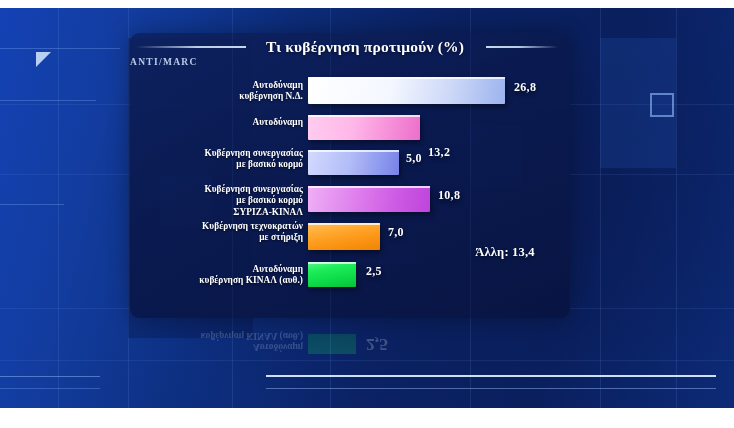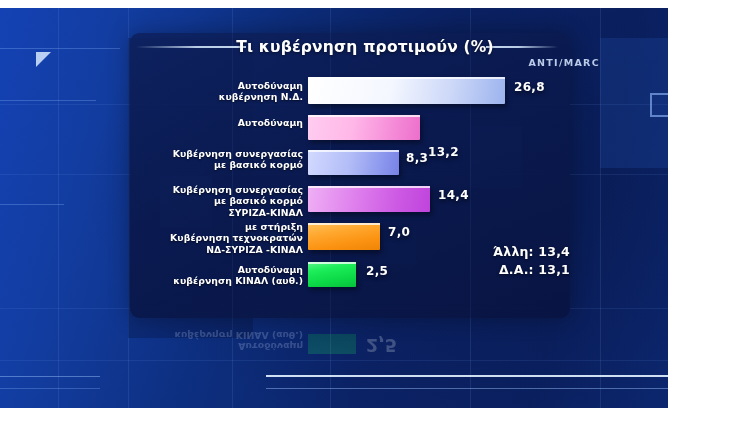--- a/index.html
+++ b/index.html
@@ -5,24 +5,25 @@
   html, body {
     margin: 0;
     padding: 0;
     background: #ffffff;
   }
   body {
     font-family: "DejaVu Sans", sans-serif;
   }
   #screen {
     position: relative;
-    width: 668px;
+    width: 734px;
     height: 428px;
     overflow: hidden;
     background: #ffffff;
+    font-family: Liberation Serif, serif;
   }
   
   .bg {
     position: absolute;
     left: 0; top: 8px;
     width: 734px; height: 400px;
     background:
       linear-gradient(105deg, #1442b4 0%, #123c9e 16%, #0d2f80 34%, #0b2367 55%, #0a2060 76%, #0d2a76 100%);
     overflow: hidden;
   }
@@ -100,21 +101,21 @@
     background: linear-gradient(90deg, rgba(190,215,255,0.0) 0%, rgba(215,235,255,0.85) 55%, rgba(215,235,255,0.9) 100%);
     top: 46px;
   }
   .title-rule.right {
     background: linear-gradient(90deg, rgba(215,235,255,0.9) 0%, rgba(215,235,255,0.85) 45%, rgba(190,215,255,0.0) 100%);
   }
   .subtitle {
     position: absolute;
     left: 130px; top: 57px;
     width: 470px;
-    text-align: right;
+    text-align: left;
     color: #b9cbe8;
     font-size: 9.5px;
     font-weight: bold;
     letter-spacing: 1.3px;
   }
 
   
   .rows {
     position: absolute;
     left: 0; top: 74px;
@@ -157,21 +158,21 @@
     letter-spacing: 0.3px;
     text-shadow: 0 2px 4px rgba(0,0,0,0.65);
     white-space: nowrap;
   }
 
   
   .notes {
     position: absolute;
     left: 440px; top: 243px;
     width: 130px;
-    text-align: right;
+    text-align: center;
     color: #ffffff;
     font-size: 12.5px;
     font-weight: bold;
     line-height: 18px;
     letter-spacing: 0.2px;
     text-shadow: 0 1px 3px rgba(0,0,0,0.6);
   }
 
   
   .reflection {
@@ -276,55 +277,53 @@
     </div>
     <div class="value" style="left:428px; top:43px;margin-top:28px;">13,2</div>
 
     <div class="label" style="top:74px;">
       <div>Κυβέρνηση συνεργασίας</div>
       <div>με βασικό κορμό</div>
     </div>
     <div class="bar-wrap" style="top:76px; width:91px; height:25px;">
       <div class="bar" style="background:linear-gradient(100deg,#d2daff 0%,#b3bdf7 45%,#8e9aee 78%,#7782e6 100%);"></div>
     </div>
-    <div class="value" style="left:406px; top:77px;">8,3</div>
+    <div class="value" style="left:406px; top:77px;">5,0</div>
 
     <div class="label" style="top:110px;">
       <div>Κυβέρνηση συνεργασίας</div>
       <div>με βασικό κορμό</div>
       <div>ΣΥΡΙΖΑ-ΚΙΝΑΛ</div>
     </div>
     <div class="bar-wrap" style="top:112px; width:122px; height:26px;">
       <div class="bar" style="background:linear-gradient(100deg,#efb0f5 0%,#dd7cec 42%,#cc58e3 74%,#bf44dc 100%);"></div>
     </div>
-    <div class="value" style="left:438px; top:114px;">14,4</div>
+    <div class="value" style="left:438px; top:114px;">10,8</div>
 
     <div class="label" style="top:147px;">
+      <div>Κυβέρνηση τεχνοκρατών</div>
       <div>με στήριξη</div>
-      <div>Κυβέρνηση τεχνοκρατών</div>
-      <div>ΝΔ-ΣΥΡΙΖΑ -ΚΙΝΑΛ</div>
     </div>
     <div class="bar-wrap" style="top:149px; width:72px; height:27px;">
       <div class="bar" style="background:linear-gradient(170deg,#ffc25c 0%,#ffa72e 35%,#fb9211 70%,#f08505 100%);"></div>
     </div>
     <div class="value" style="left:388px; top:151px;">7,0</div>
 
     <div class="label" style="top:190px;">
       <div>Αυτοδύναμη</div>
       <div>κυβέρνηση ΚΙΝΑΛ (αυθ.)</div>
     </div>
     <div class="bar-wrap" style="top:188px; width:48px; height:25px;">
       <div class="bar" style="background:linear-gradient(170deg,#5bf78d 0%,#1ced59 30%,#0cd846 70%,#07c13c 100%);"></div>
     </div>
     <div class="value" style="left:366px; top:190px;">2,5</div>
   </div>
 
   <div class="notes">
     <div>Άλλη: 13,4</div>
-    <div>Δ.Α.: 13,1</div>
   </div>
 
   <div class="reflection">
     <div class="refl-label">
       <div>Αυτοδύναμη</div>
       <div>κυβέρνηση ΚΙΝΑΛ (αυθ.)</div>
     </div>
     <div class="refl-bar"></div>
     <div class="refl-val">2,5</div>
   </div>

